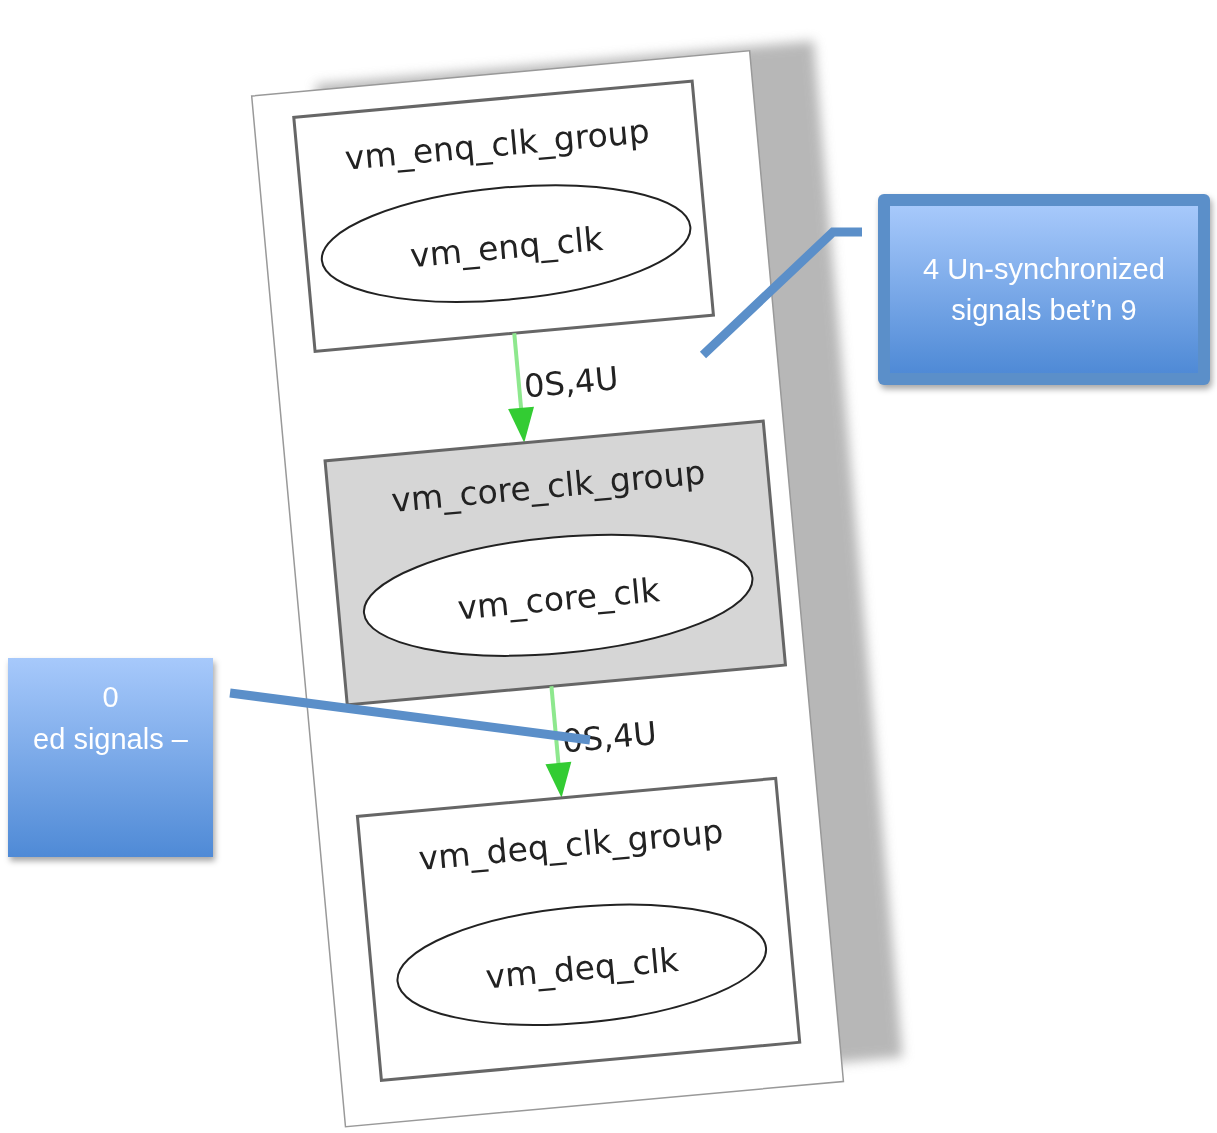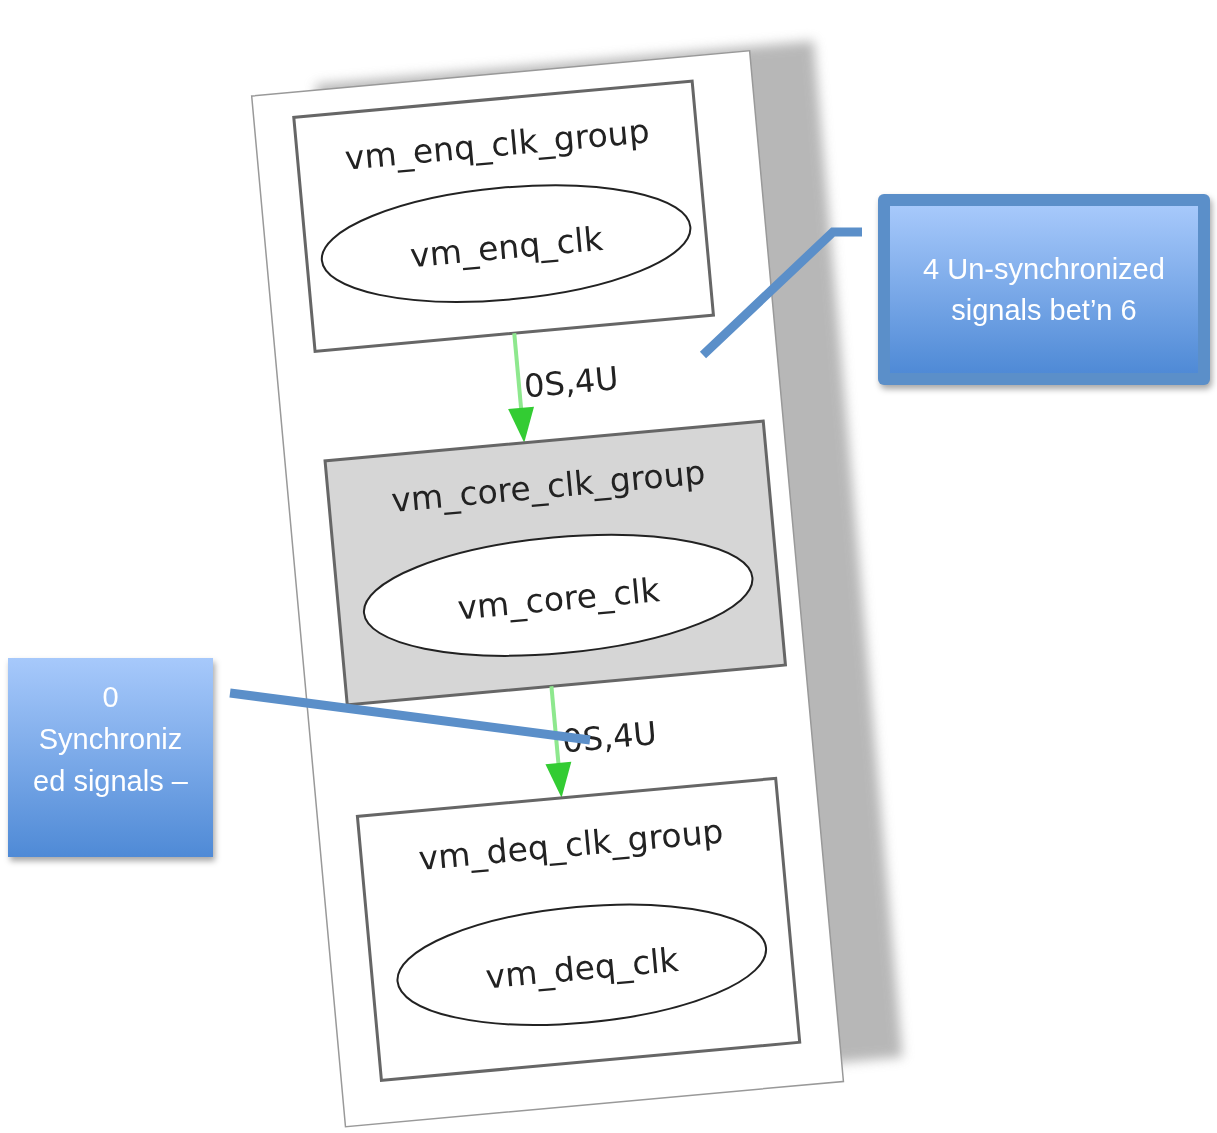--- a/index.html
+++ b/index.html
@@ -62,22 +62,21 @@
   </g>
 
   <polyline points="703,355 833,232 862,232" fill="none" stroke="#5b8fc9" stroke-width="9"></polyline>
   <line x1="230" y1="693" x2="590" y2="740" stroke="#5b8fc9" stroke-width="9"></line>
 </svg>
 
 <div id="callout-right" class="callout">
   <div class="inner">
     <div>
       <div>4 Un-synchronized</div>
-      <div>signals bet’n 6</div>
+      <div>signals bet’n 9</div>
     </div>
   </div>
 </div>
 
 <div id="callout-left" class="callout">
   <div>0</div>
-  <div>Synchroniz</div>
   <div>ed signals –</div>
 </div>
 
 </body></html>

